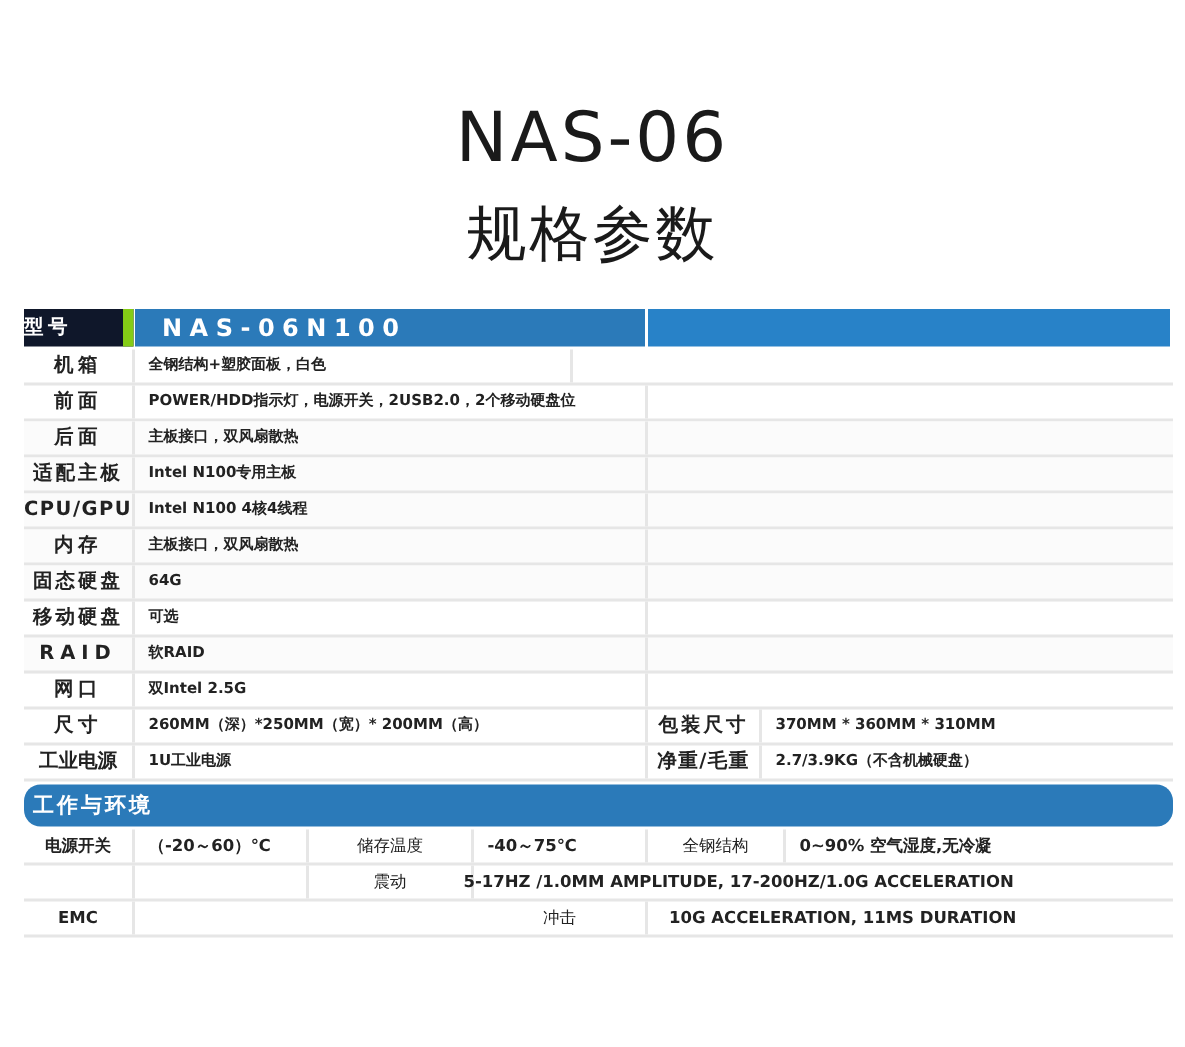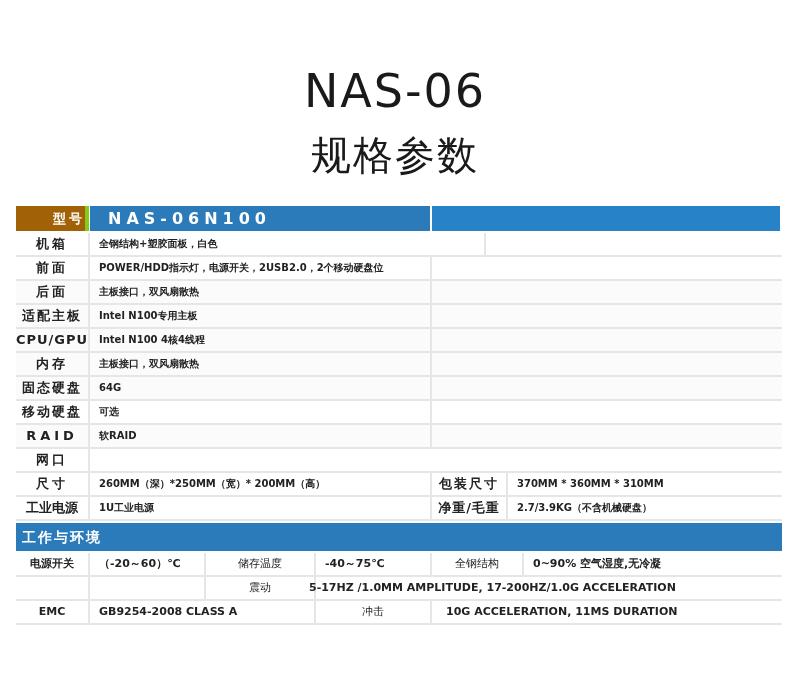--- a/index.html
+++ b/index.html
@@ -19,32 +19,32 @@
 </style>
 </head>
 <body>
 
 <div class="title1">NAS-06</div>
 <div class="title2">规格参数</div>
 
 <div class="tbl" style="height:420px;">
 
   <div class="head">
-    <div class="hcell" style="left:0;width:73px;background:#a16207;border-right:4px solid #84cc16;text-align:right;font-size:13px;font-weight:bold;letter-spacing:3px;">
+    <div class="hcell" style="left:0;width:73px;background:#0f172a;border-right:7px solid #84cc16;text-align:left;font-size:13px;font-weight:bold;letter-spacing:3px;">
       <span>型号</span>
     </div>
     <div class="hcell" style="left:74px;width:340px;background:#2b7ab9;padding-left:18px;font-size:16px;font-weight:bold;letter-spacing:5px;">
       <span>NAS-06N100</span>
     </div>
     <div class="hcell" style="left:416px;width:348px;background:#2882c8;"></div>
   </div>
 
   <div class="row" style="top:27px;">
     <div class="cell lbl" style="left:0;width:74px;">机箱</div>
-    <div class="cell val" style="left:74px;width:396px;">全钢结构+塑胶面板，白色</div>
+    <div class="cell val" style="left:74px;width:292px;">全钢结构+塑胶面板，白色</div>
   </div>
   <div class="row" style="top:51px;">
     <div class="cell lbl" style="left:0;width:74px;">前面</div>
     <div class="cell val" style="left:74px;width:342px;">POWER/HDD指示灯，电源开关，2USB2.0，2个移动硬盘位</div>
   </div>
   <div class="row alt" style="top:75px;">
     <div class="cell lbl" style="left:0;width:74px;">后面</div>
     <div class="cell val" style="left:74px;width:342px;">主板接口，双风扇散热</div>
   </div>
   <div class="row alt" style="top:99px;">
@@ -66,51 +66,51 @@
   <div class="row alt" style="top:219px;">
     <div class="cell lbl" style="left:0;width:74px;letter-spacing:4px;">RAID</div>
     <div class="cell val" style="left:74px;width:342px;">软RAID</div>
   </div>
   <div class="row" style="top:195px;">
     <div class="cell lbl" style="left:0;width:74px;letter-spacing:2px;">移动硬盘</div>
     <div class="cell val" style="left:74px;width:342px;">可选</div>
   </div>
   <div class="row" style="top:243px;">
     <div class="cell lbl" style="left:0;width:74px;">网口</div>
+    <div class="cell val" style="left:74px;width:342px;">双Intel 2.5G</div>
   </div>
 
   <div class="row" style="top:267px;">
     <div class="cell lbl" style="left:0;width:74px;">尺寸</div>
     <div class="cell val" style="left:74px;width:342px;">260MM（深）*250MM（宽）* 200MM（高）</div>
     <div class="cell lbl" style="left:416px;width:76px;letter-spacing:2px;">包装尺寸</div>
     <div class="cell val" style="left:492px;width:274px;border-right:none;">370MM * 360MM * 310MM</div>
   </div>
   <div class="row" style="top:291px;">
     <div class="cell lbl" style="left:0;width:74px;letter-spacing:0;">工业电源</div>
     <div class="cell val" style="left:74px;width:342px;">1U工业电源</div>
     <div class="cell lbl" style="left:416px;width:76px;letter-spacing:1px;">净重/毛重</div>
     <div class="cell val" style="left:492px;width:274px;border-right:none;">2.7/3.9KG（不含机械硬盘）</div>
   </div>
 
-  <div class="sec" style="top:317px;">
+  <div class="sec" style="top:317px;border-radius:11px;">
     <span>工作与环境</span>
   </div>
   <div class="row env" style="top:347px;">
     <div class="cell lbl" style="left:0;width:74px;letter-spacing:0;">电源开关</div>
     <div class="cell val" style="left:74px;width:116px;">（-20～60）℃</div>
     <div class="cell lbl" style="left:190px;width:110px;letter-spacing:0;font-weight:normal;">储存温度</div>
     <div class="cell val" style="left:300px;width:116px;">-40～75℃</div>
     <div class="cell lbl" style="left:416px;width:92px;letter-spacing:0;font-weight:normal;">全钢结构</div>
     <div class="cell val" style="left:508px;width:258px;border-right:none;">0~90% 空气湿度,无冷凝</div>
   </div>
   <div class="row env" style="top:371px;">
     <div class="cell lbl" style="left:0;width:74px;"></div>
     <div class="cell val" style="left:74px;width:116px;"></div>
     <div class="cell lbl" style="left:190px;width:110px;letter-spacing:0;font-weight:normal;">震动</div>
     <div class="cell val" style="left:284px;width:466px;border-right:none;">5-17HZ /1.0MM AMPLITUDE, 17-200HZ/1.0G ACCELERATION</div>
   </div>
   <div class="row env" style="top:395px;">
     <div class="cell lbl" style="left:0;width:74px;letter-spacing:0;">EMC</div>
-    <div class="cell val" style="left:74px;width:226px;">GB9254-2008 CLASS A</div>
     <div class="cell lbl" style="left:300px;width:116px;letter-spacing:0;font-weight:normal;">冲击</div>
     <div class="cell val" style="left:416px;width:350px;border-right:none;padding-left:14px;">10G ACCELERATION, 11MS DURATION</div>
   </div>
 </div>
 
 </body></html>

